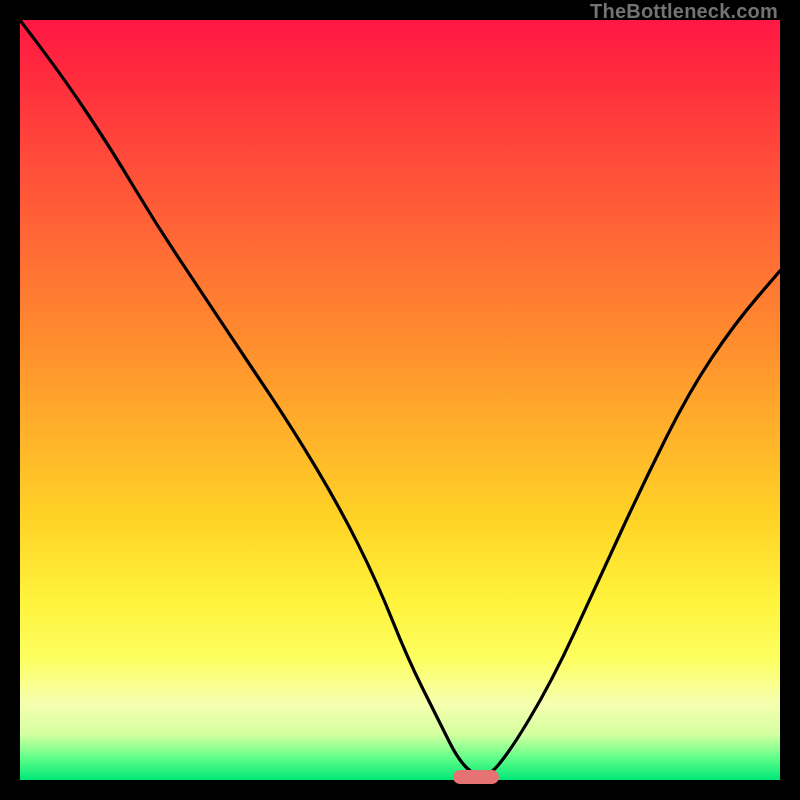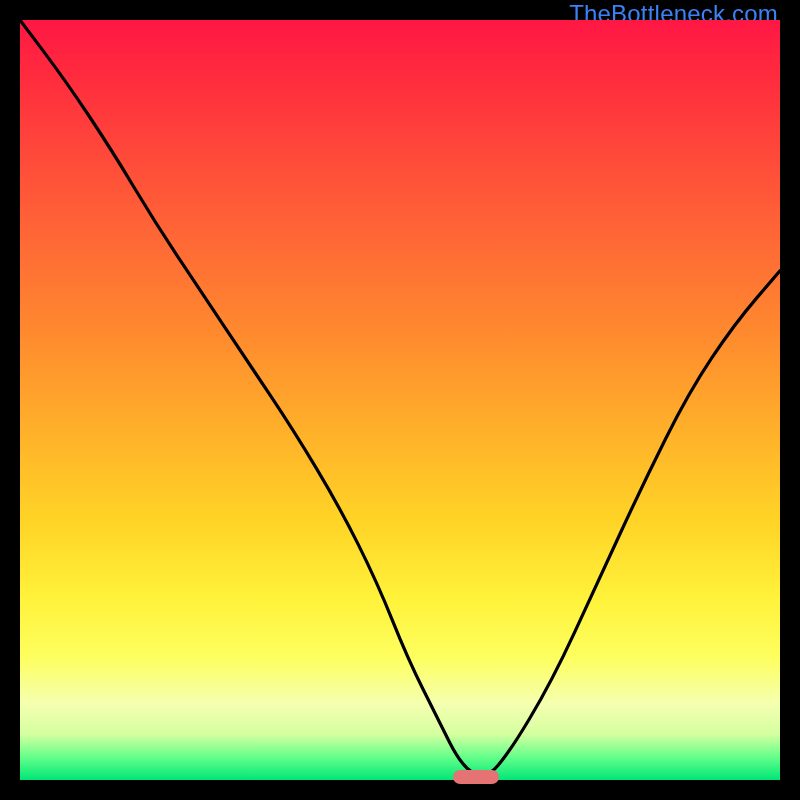--- a/index.html
+++ b/index.html
@@ -38,23 +38,23 @@
       #f5ffb0 90%,
       #d4ffa0 94%,
       #64ff8a 97%,
       #00e676 100%
     );
   }
   .watermark {
     position: absolute;
     top: 0px;
     right: 22px;
-    color: #3b82f6;
-    font-size: 24px;
-    font-weight: 400;
+    color: #737373;
+    font-size: 20px;
+    font-weight: 700;
     letter-spacing: 0.2px;
     user-select: none;
   }
   svg.curve {
     position: absolute;
     left: 0;
     top: 0;
     width: 760px;
     height: 760px;
   }

